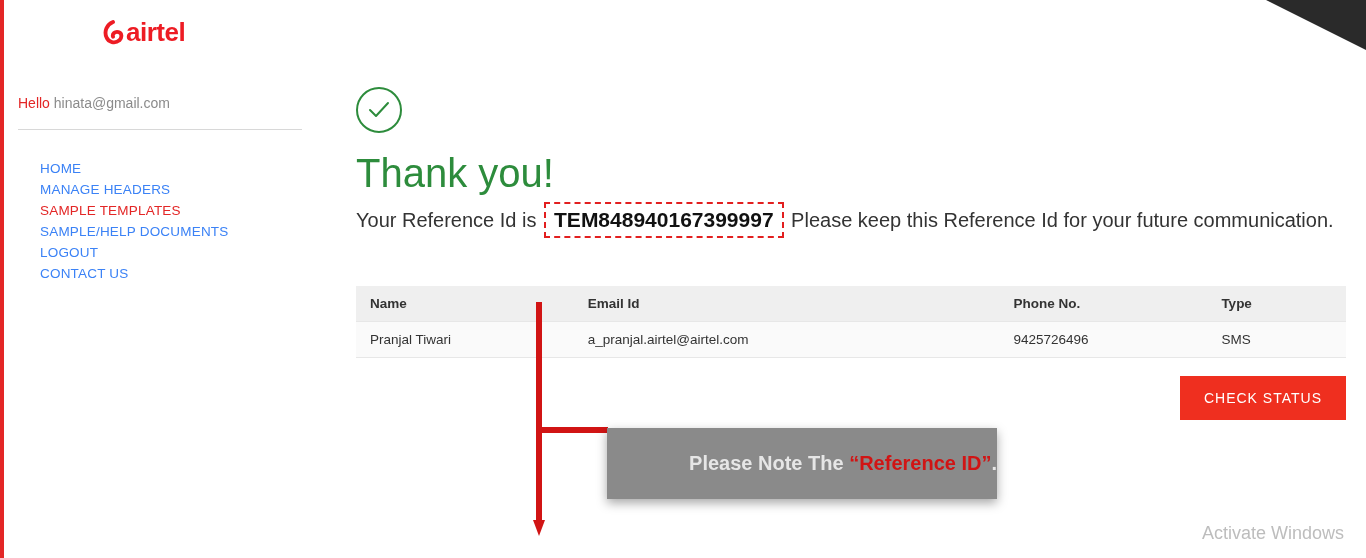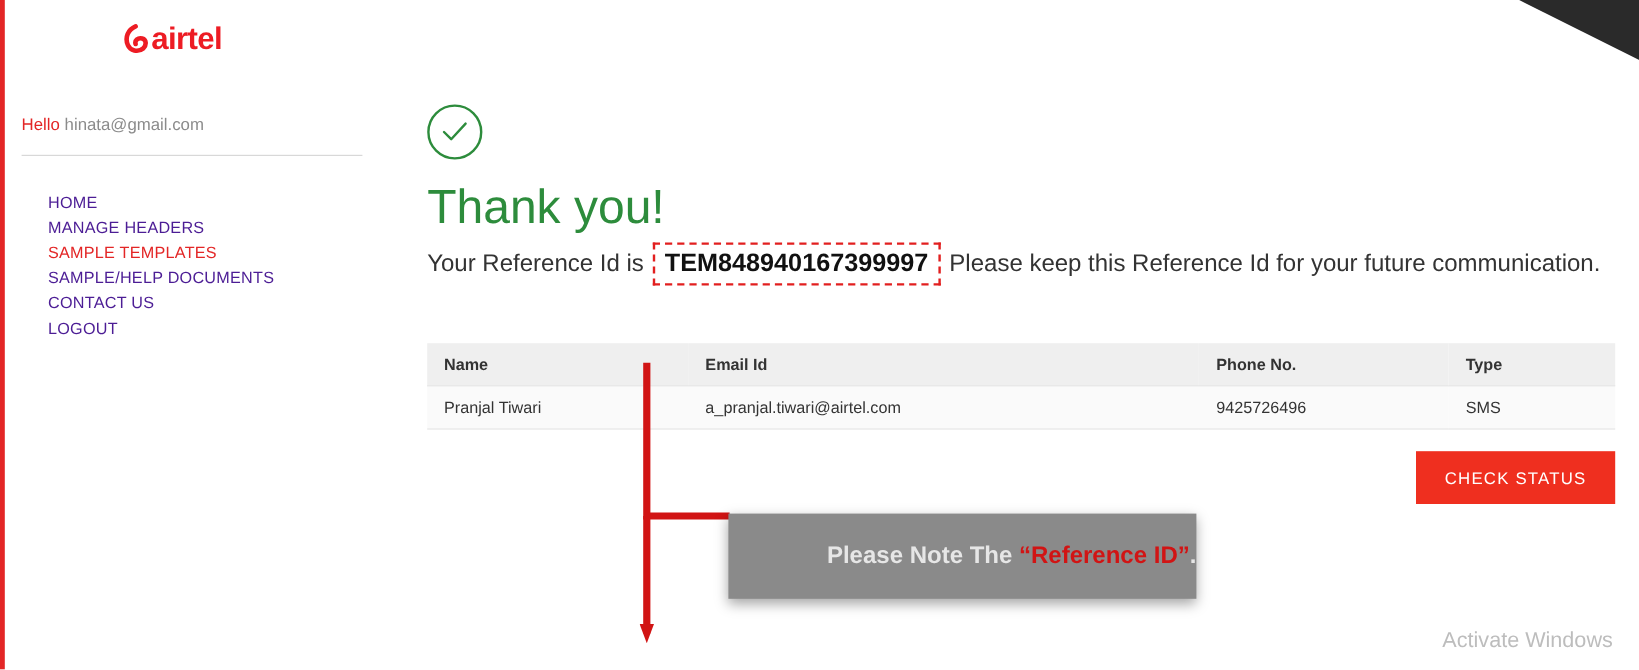--- a/index.html
+++ b/index.html
@@ -64,21 +64,21 @@
       font-size: 14px;
       padding-bottom: 18px;
       border-bottom: 1px solid #d8d8d8;
       margin-bottom: 28px;
     }
     .greeting .hello { color: #e32626; }
     .greeting .email { color: #8b8b8b; }
     .nav-list { list-style: none; padding-left: 22px; }
     .nav-list li {
       font-size: 13.5px;
-      color: #4c1d95;
+      color: #3b82f6;
       padding: 3px 0;
       letter-spacing: 0.2px;
       cursor: pointer;
     }
     .nav-list li.active { color: #e32626; }
     
     .main {
       flex: 1;
       padding: 22px 20px 0 36px;
       position: relative;
@@ -204,22 +204,22 @@
   <aside class="sidebar">
     <div class="greeting">
       <span class="hello">Hello</span>
       <span class="email">hinata@gmail.com</span>
     </div>
     <ul class="nav-list">
       <li>HOME</li>
       <li>MANAGE HEADERS</li>
       <li class="active">SAMPLE TEMPLATES</li>
       <li>SAMPLE/HELP DOCUMENTS</li>
+      <li>LOGOUT</li>
       <li>CONTACT US</li>
-      <li>LOGOUT</li>
     </ul>
   </aside>
 
   <main class="main">
     <div class="success-icon">
       <svg width="24" height="20" viewBox="0 0 24 20" fill="none">
         <path d="M3 10 L9 16 L21 3" stroke-width="2" stroke-linecap="round" stroke-linejoin="round"></path>
       </svg>
     </div>
     <h1 class="thankyou">Thank you!</h1>
@@ -234,21 +234,21 @@
         <tr>
           <th style="width:22%">Name</th>
           <th style="width:43%">Email Id</th>
           <th style="width:21%">Phone No.</th>
           <th style="width:14%">Type</th>
         </tr>
       </thead>
       <tbody>
         <tr>
           <td>Pranjal Tiwari</td>
-          <td>a_pranjal.tiwari@airtel.com</td>
+          <td>a_pranjal.airtel@airtel.com</td>
           <td>9425726496</td>
           <td>SMS</td>
         </tr>
       </tbody>
     </table>
 
     <button class="check-status">CHECK STATUS</button>
   </main>
 </div>
 

